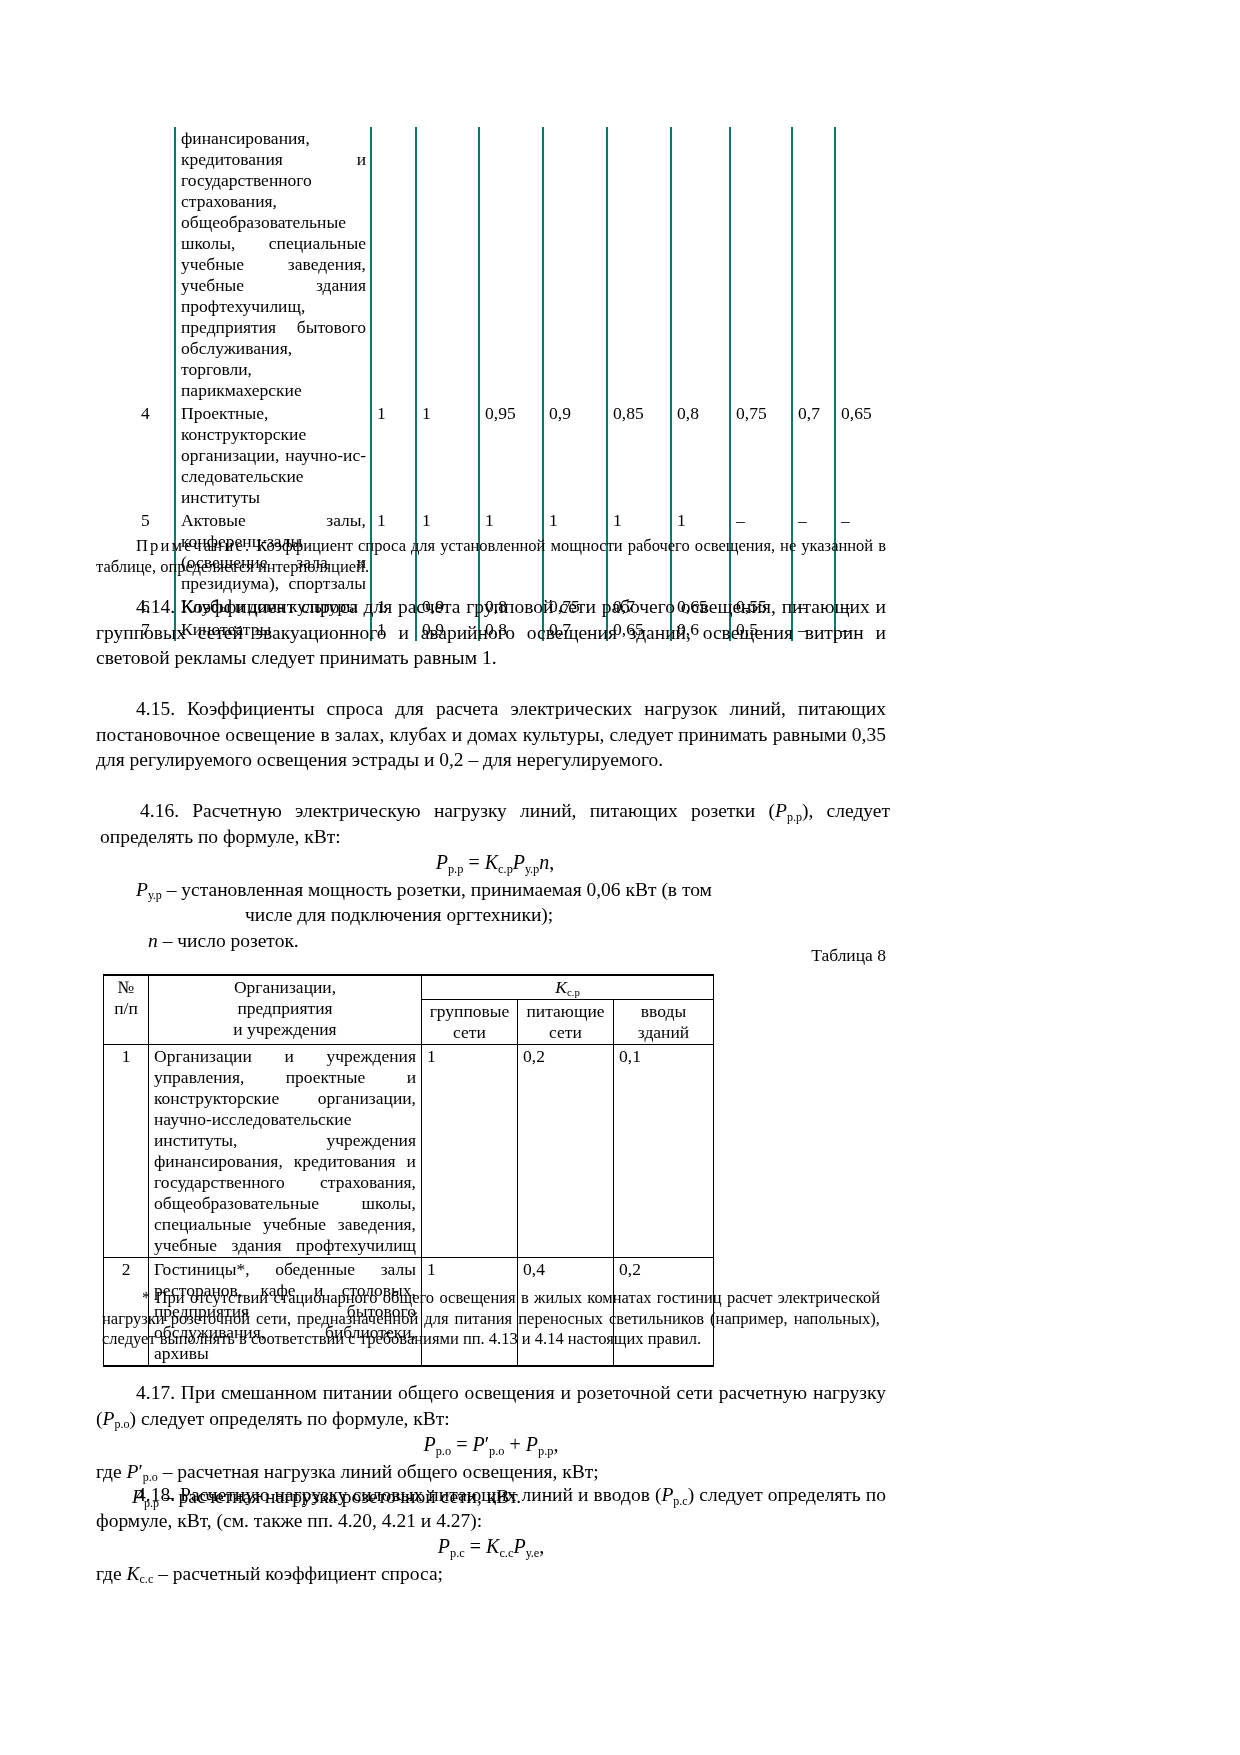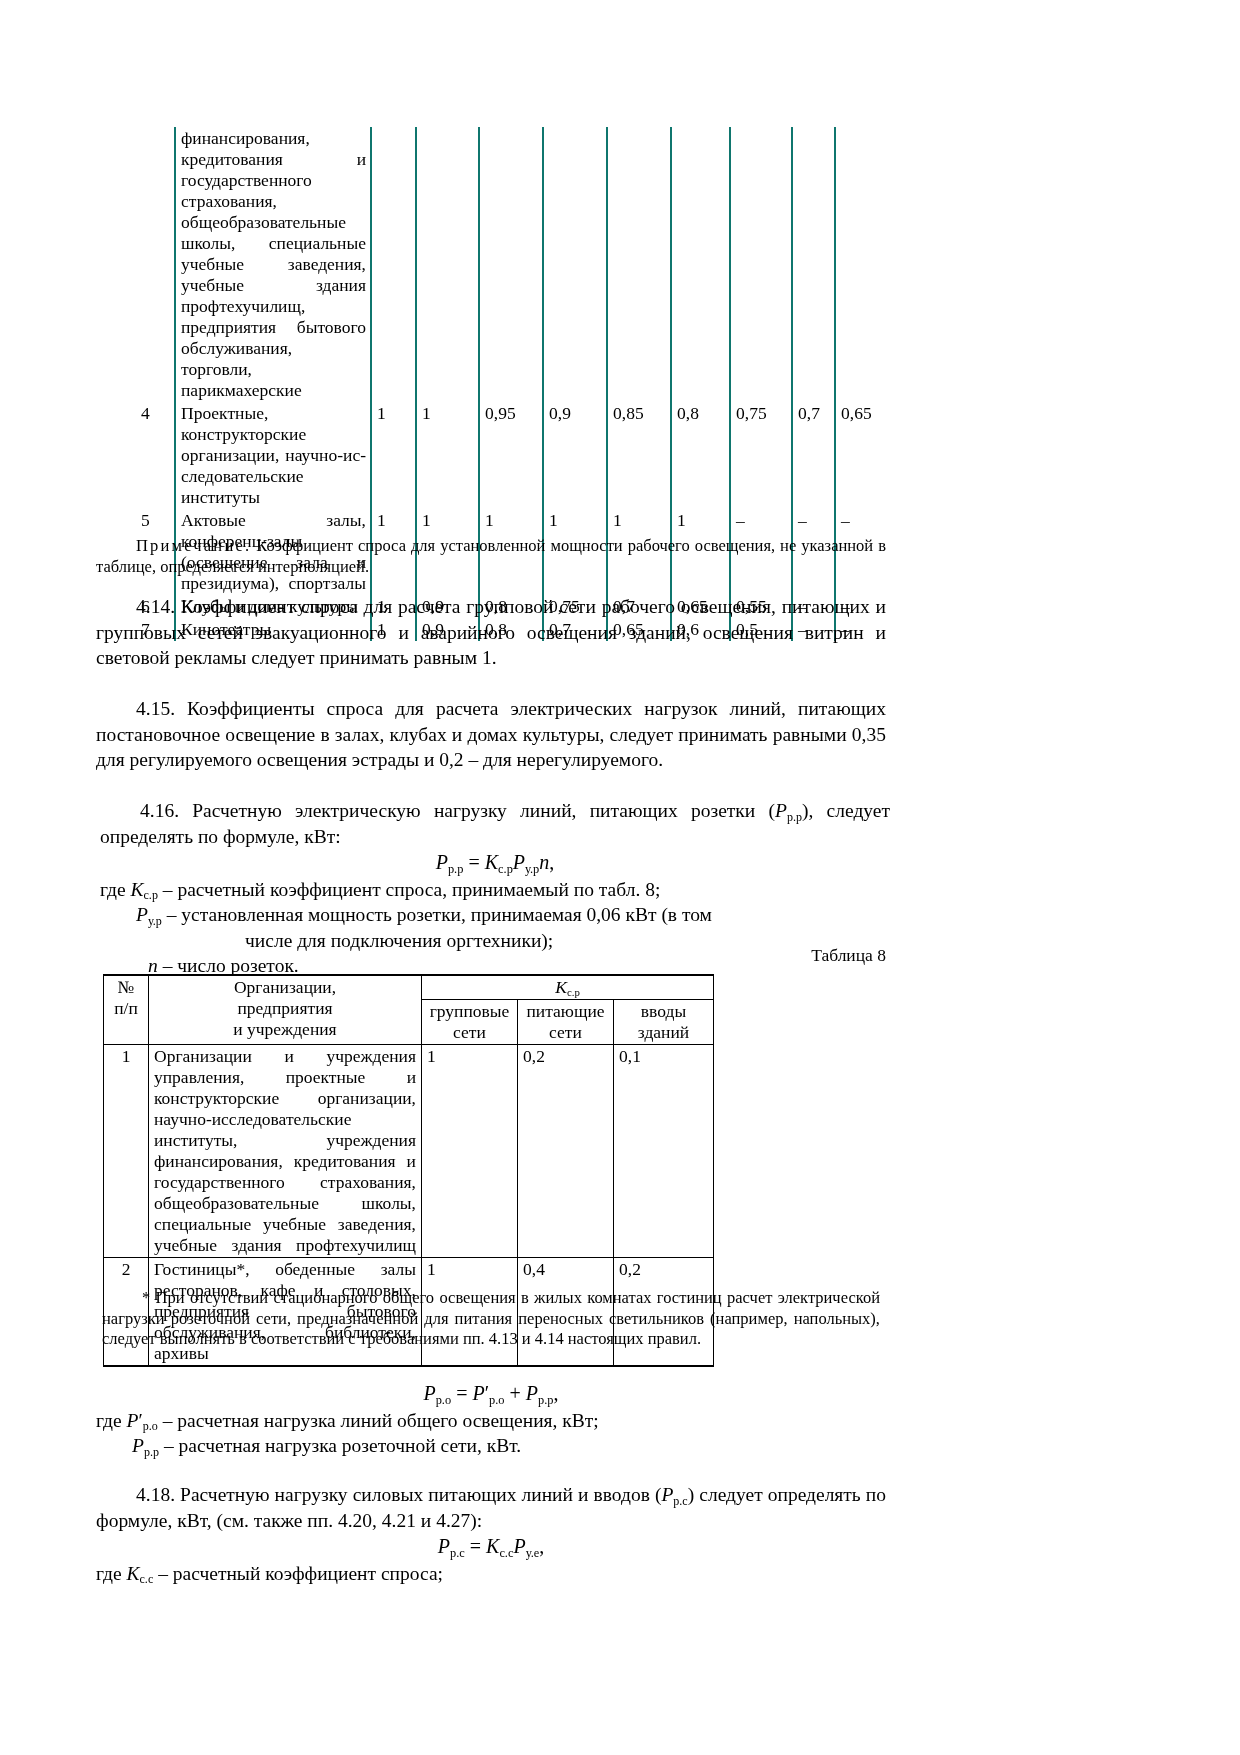--- a/index.html
+++ b/index.html
@@ -225,21 +225,20 @@
 
   <div style="position:absolute; left:96px; top:696px; width:790px;">
     <p class="para">4.15. Коэффициенты спроса для расчета электрических нагрузок линий, питающих постановочное освещение в залах, клубах и домах культуры, следует принимать равными 0,35 для регулируемого освещения эстрады и 0,2 – для нерегулируемого.</p>
   </div>
 
   <div style="position:absolute; left:80px; top:798px; width:790px;margin-left:20px;">
     <p class="para"><span>4.16. Расчетную электрическую нагрузку линий, питающих розетки (</span><i>P</i><sub>р.р</sub><span>), следует определять по формуле, кВт:</span></p>
 
     <p class="formula"><i>P</i><sub>р.р</sub> = <i>K</i><sub>с.р</sub><i>P</i><sub>у.р</sub><i>n</i>,</p>
 
-    <p class="def"><span>где </span><i>K</i><sub>с.р</sub><span> – расчетный коэффициент спроса, принимаемый по табл. 8;</span></p>
 
     <p class="def ind1"><i>P</i><sub>у.р</sub><span> – установленная мощность розетки, принимаемая 0,06 кВт (в том</span></p>
     <p class="def ind3">числе для подключения оргтехники);</p>
 
     <p class="def ind2"><i>n</i><span> – число розеток.</span></p>
   </div>
 
   <div style="position:absolute; left:96px; top:945px; width:790px;">
     <p class="tbl-caption">Таблица 8</p>
   </div>
@@ -297,20 +296,21 @@
         </tr>
       </tbody>
     </table>
   </div>
 
   <div style="position:absolute; left:96px; top:1282px; width:790px;">
     <p class="fnote">* При отсутствии стационарного общего освещения в жилых комнатах гостиниц расчет электрической нагрузки розеточной сети, предназначенной для питания переносных светильников (например, напольных), следует выполнять в соответствии с требованиями пп. 4.13 и 4.14 настоящих правил.</p>
   </div>
 
   <div style="position:absolute; left:96px; top:1380px; width:790px;">
+    <p class="para"><span>4.17. При смешанном питании общего освещения и розеточной сети расчетную нагрузку (</span><i>P</i><sub>р.о</sub><span>) следует определять по формуле, кВт:</span></p>
 
     <p class="formula"><i>P</i><sub>р.о</sub> = <i>P</i>′<sub>р.о</sub> + <i>P</i><sub>р.р</sub>,</p>
 
     <p class="def"><span>где </span><i>P</i>′<sub>р.о</sub><span> – расчетная нагрузка линий общего освещения, кВт;</span></p>
 
     <p class="def ind1"><i>P</i><sub>р.р</sub><span> – расчетная нагрузка розеточной сети, кВт.</span></p>
   </div>
 
   <div style="position:absolute; left:96px; top:1482px; width:790px;">
     <p class="para"><span>4.18. Расчетную нагрузку силовых питающих линий и вводов (</span><i>P</i><sub>р.с</sub><span>) следует определять по формуле, кВт, (см. также пп. 4.20, 4.21 и 4.27):</span></p>

